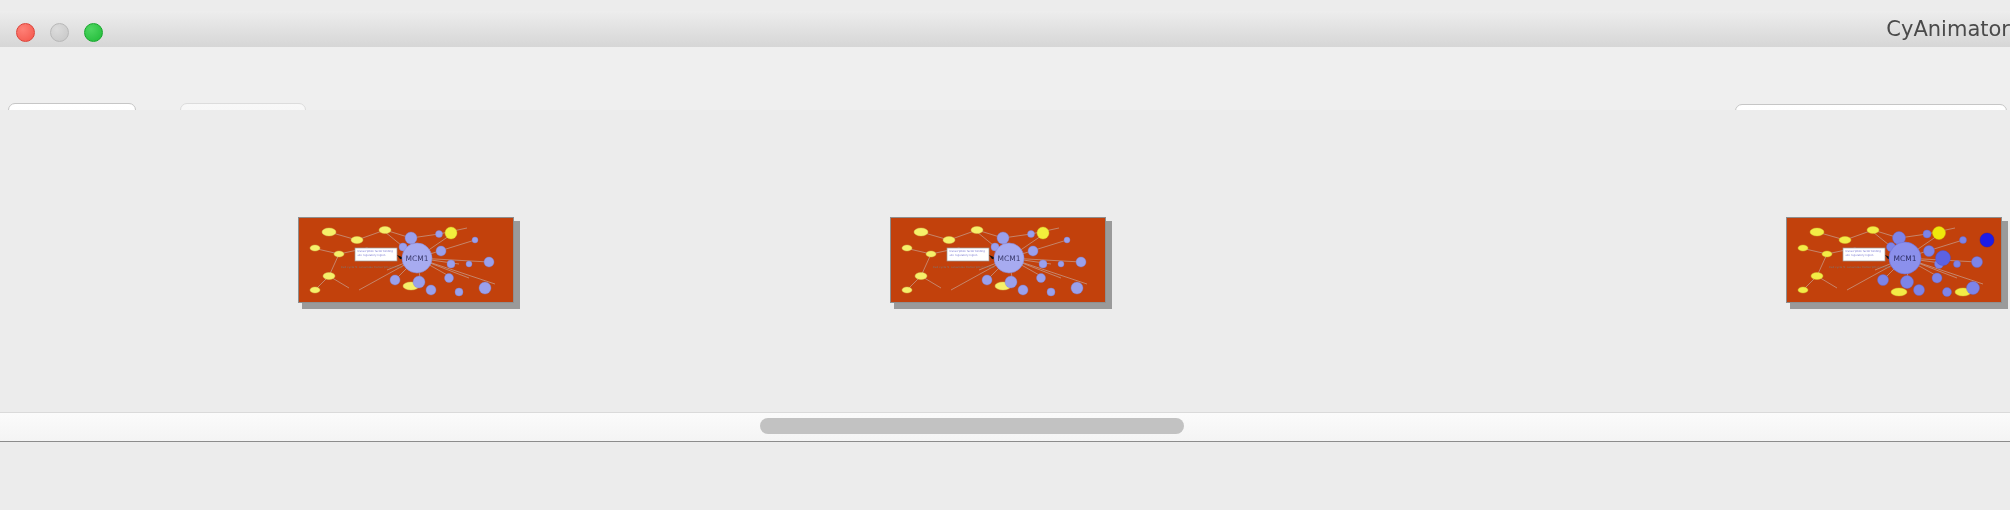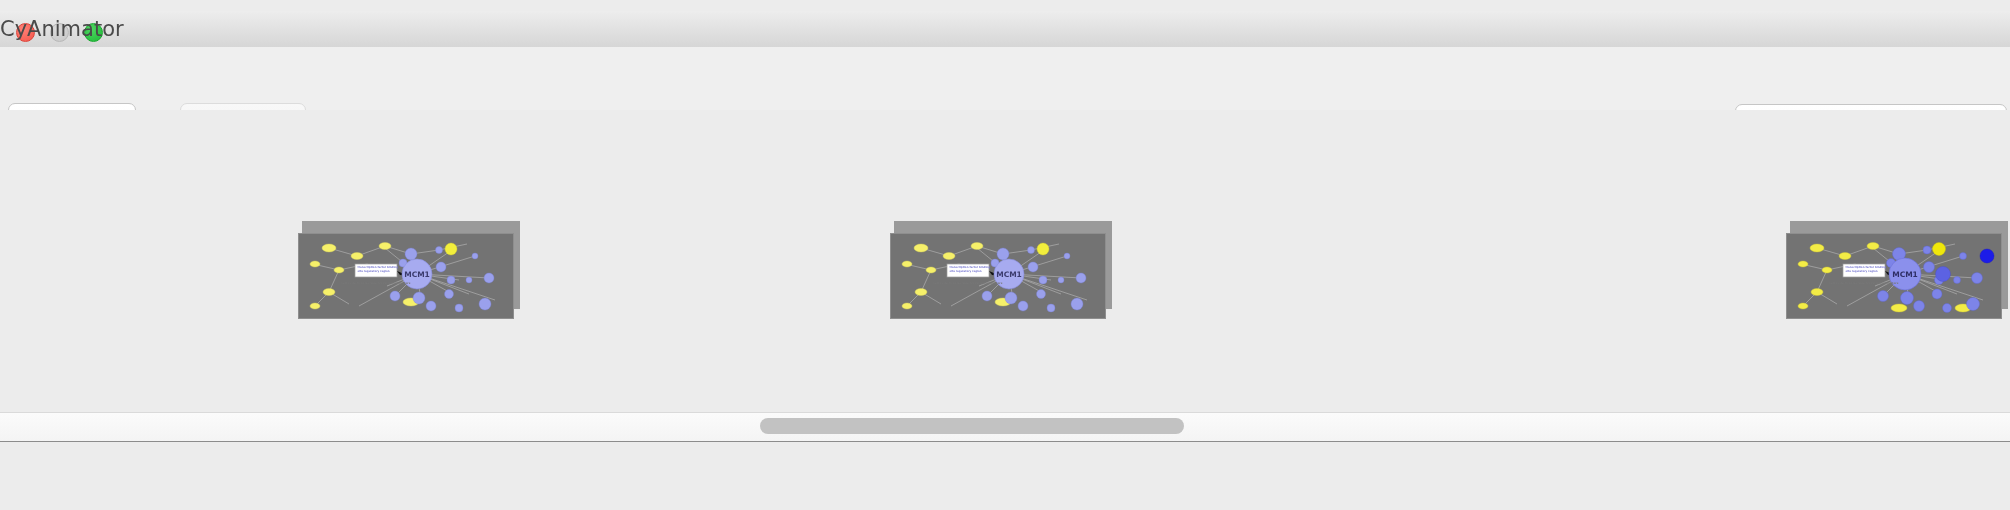--- a/index.html
+++ b/index.html
@@ -25,43 +25,43 @@
 
   
   .titlebar{position:absolute;left:0;top:11px;width:2010px;height:36px;
             background:linear-gradient(#ededed,#d6d6d6);
             border-bottom:1px solid #b0b0b0;}
   .traffic{position:absolute;top:12px;border-radius:50%;width:17px;height:17px;}
   .tl-close{left:16px;background:radial-gradient(circle at 35% 30%,#ff8177,#f3554a);border:1px solid #dd4238;}
   .tl-min{left:50px;background:radial-gradient(circle at 35% 30%,#dcdcdc,#c6c6c6);border:1px solid #b8b8b8;}
   .tl-max{left:84px;background:radial-gradient(circle at 35% 30%,#4ed661,#1fba37);border:1px solid #16a82c;}
   .title{position:absolute;left:0;top:0;width:2010px;height:36px;line-height:36px;
-         text-align:left;font-size:21px;color:#4a4a4a;}
+         text-align:right;font-size:21px;color:#4a4a4a;}
 
   
   .toolbar{position:absolute;left:0;top:47px;width:2010px;height:63px;background:#efefef;
            border-bottom:1px solid #bdbdbd;}
   .btn{position:absolute;border:1px solid #c6c6c6;border-radius:7px;
        background:linear-gradient(#ffffff,#fbfbfb);box-shadow:0 1px 1px rgba(0,0,0,.05);
        display:flex;align-items:center;justify-content:center;cursor:default;}
   .btn.disabled{background:linear-gradient(#f8f8f8,#f3f3f3);border-color:#dcdcdc;}
   .btn-add{left:8px;top:56px;width:126px;height:42px;}
   .btn-del{left:180px;top:56px;width:124px;height:42px;}
   .btn-clear{left:1735px;top:57px;width:270px;height:41px;font-size:23px;color:#111;}
   .plus{font-size:34px;line-height:0;font-weight:bold;color:#111;}
 
   
   .timeline{position:absolute;left:0;top:110px;width:2010px;height:302px;background:#ececec;
             overflow:hidden;}
 
   
   .frame{position:absolute;width:220px;height:90px;}
   .frame .shadowbar{position:absolute;left:4px;top:4px;width:218px;height:88px;background:#9a9a9a;}
-  .frame .inner{position:absolute;left:0;top:16px;width:214px;height:84px;background:#737373;
-                border:1px solid #8e8e8e;overflow:hidden;font-weight:bold;}
+  .frame .inner{position:absolute;left:0;top:0;width:214px;height:84px;background:#c2410c;
+                border:1px solid #8e8e8e;overflow:hidden;}
   .frame svg{display:block;}
 
   
   .hscroll{position:absolute;left:0;top:412px;width:2010px;height:28px;
            background:linear-gradient(#fbfbfb,#f4f4f4);
            border-top:1px solid #dadada;border-bottom:2px solid #8c8c8c;}
   .hthumb{position:absolute;left:760px;top:5px;width:424px;height:16px;border-radius:8px;
           background:#c2c2c2;cursor:default;}
 
   

